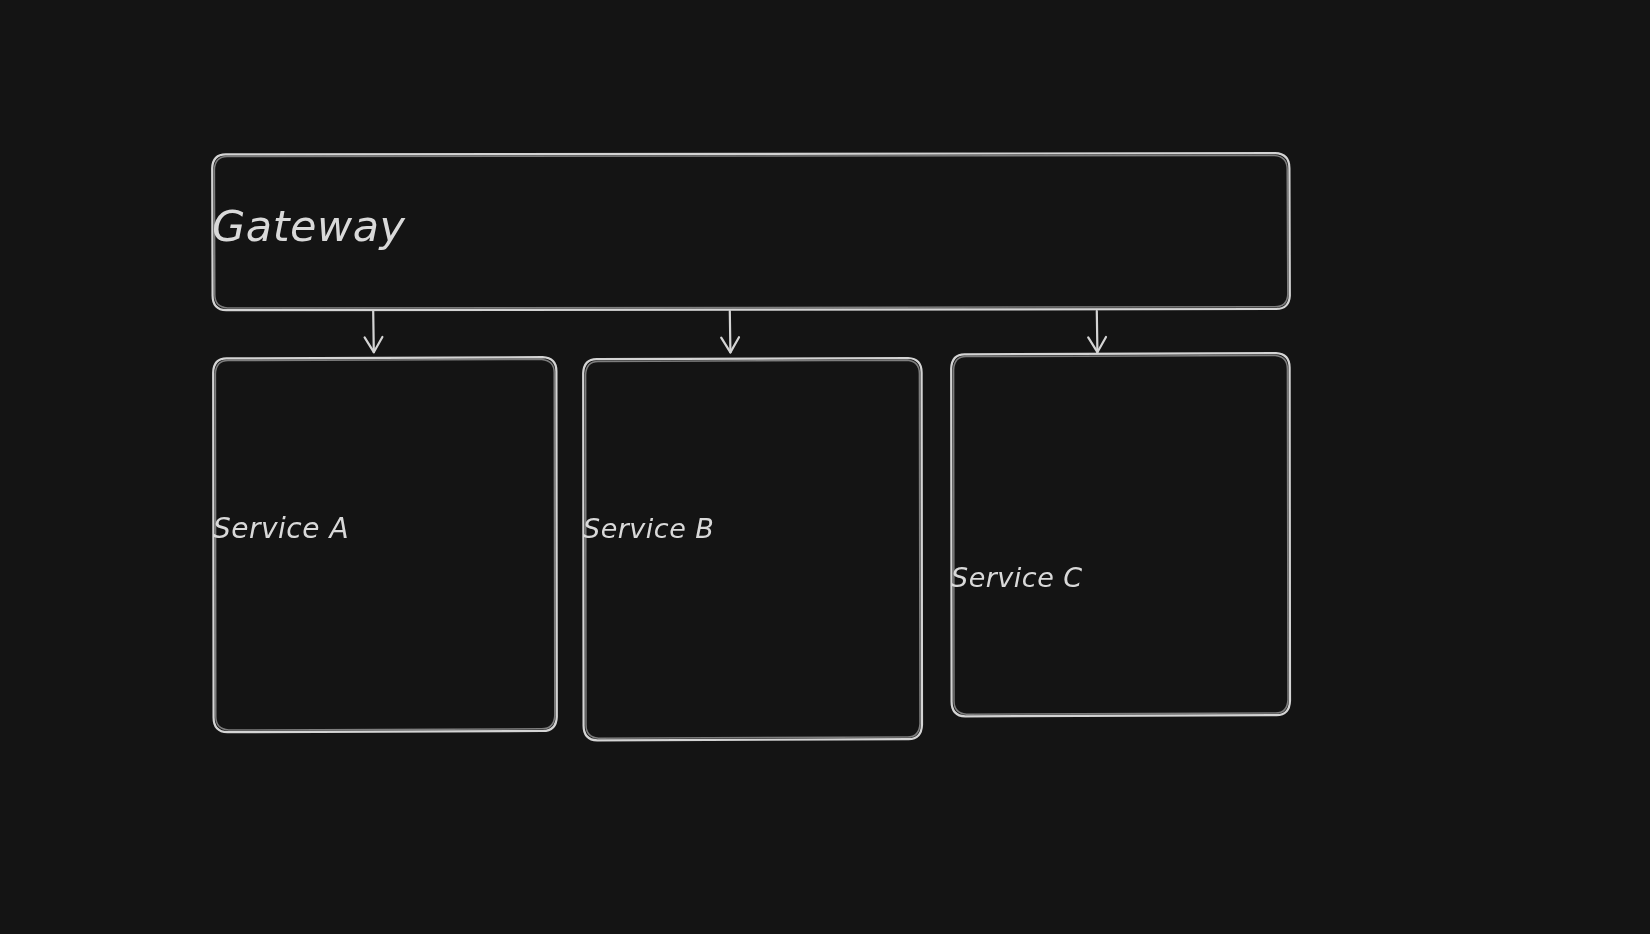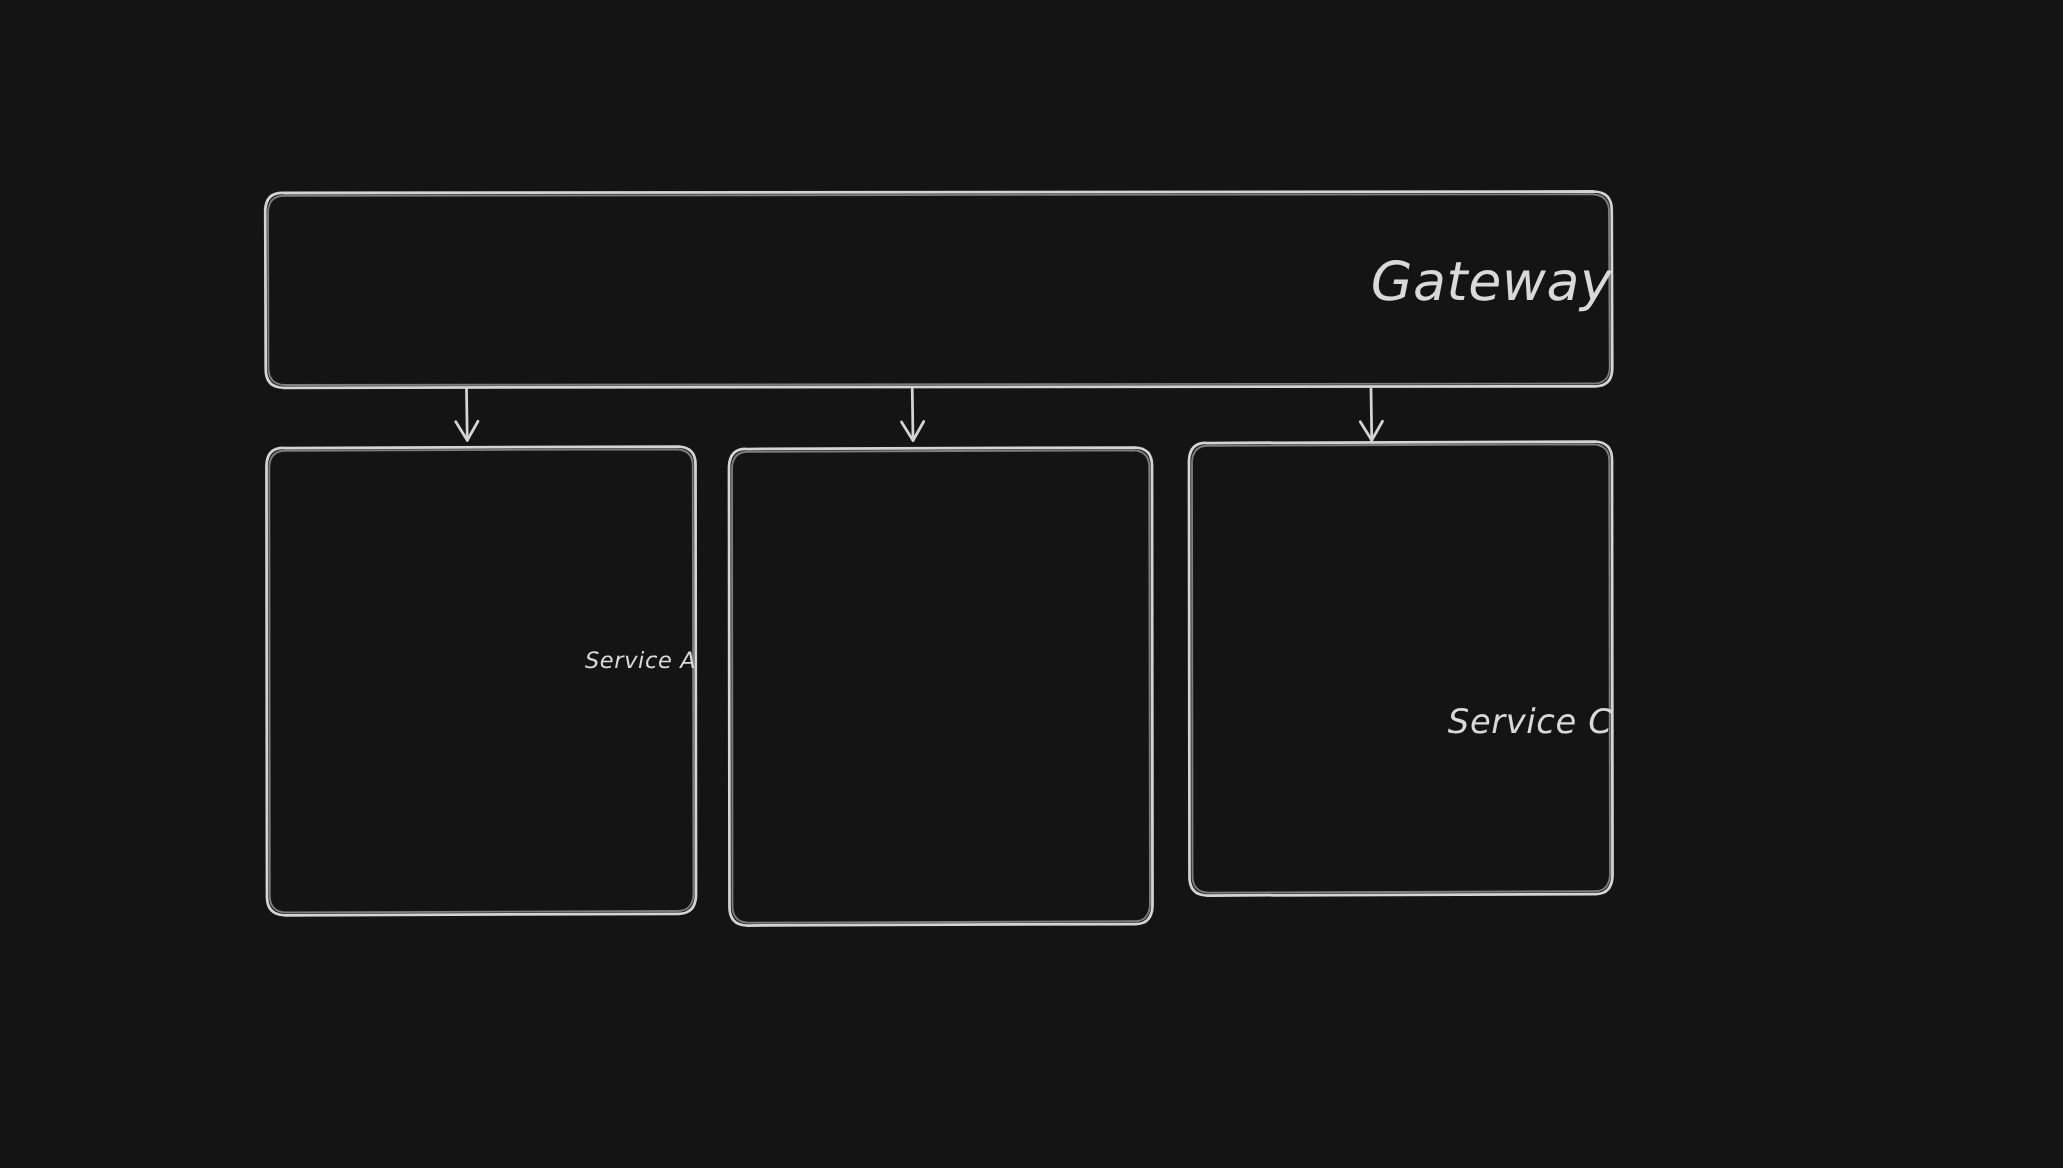--- a/index.html
+++ b/index.html
@@ -28,36 +28,36 @@
     display: block;
   }
   .node-label {
     position: absolute;
     color: #d9d9d9;
     font-family: "DejaVu Sans", sans-serif;
     font-style: italic;
     font-weight: 400;
     letter-spacing: 0.5px;
     white-space: nowrap;
-    text-align: right;
+    text-align: left;
     -webkit-font-smoothing: antialiased;
     user-select: none;
   }
   .label-gateway {
     left: 212px;
     top: 200px;
     width: 1078px;
     font-size: 43px;
     line-height: 52px;
   }
   .label-svc-a {
     left: 213px;
     top: 512px;
     width: 344px;
-    font-size: 18px;
+    font-size: 28px;
     line-height: 34px;
   }
   .label-svc-b {
     left: 583px;
     top: 512px;
     width: 339px;
     font-size: 27px;
     line-height: 34px;
   }
   .label-svc-c {
@@ -112,16 +112,17 @@
     <g>
       <path d="M965.0,354.4 L1276.0,353.2 Q1289.8,353.8 1289.6,368.2 L1290.0,700.8 Q1289.4,715.6 1275.8,715.2 L965.2,716.4 Q951.4,715.8 951.6,701.2 L951.2,368.6 Q951.8,354.2 965.0,354.4 Z"></path>
       <path d="M966.4,356.6 L1275.2,355.4 Q1287.6,356.4 1287.4,369.4 L1288.0,699.6 Q1287.4,713.4 1274.8,713.0 L966.4,714.2 Q953.8,713.4 954.0,700.4 L953.6,369.8 Q954.2,356.4 966.4,356.6" stroke-width="1.5" opacity="0.55"></path>
     </g>
   </svg>
 
   <div class="node-label label-gateway">Gateway</div>
 
   <div class="node-label label-svc-a">Service A</div>
 
+  <div class="node-label label-svc-b">Service B</div>
 
   <div class="node-label label-svc-c">Service C</div>
 
 </div>
 
 </body></html>

